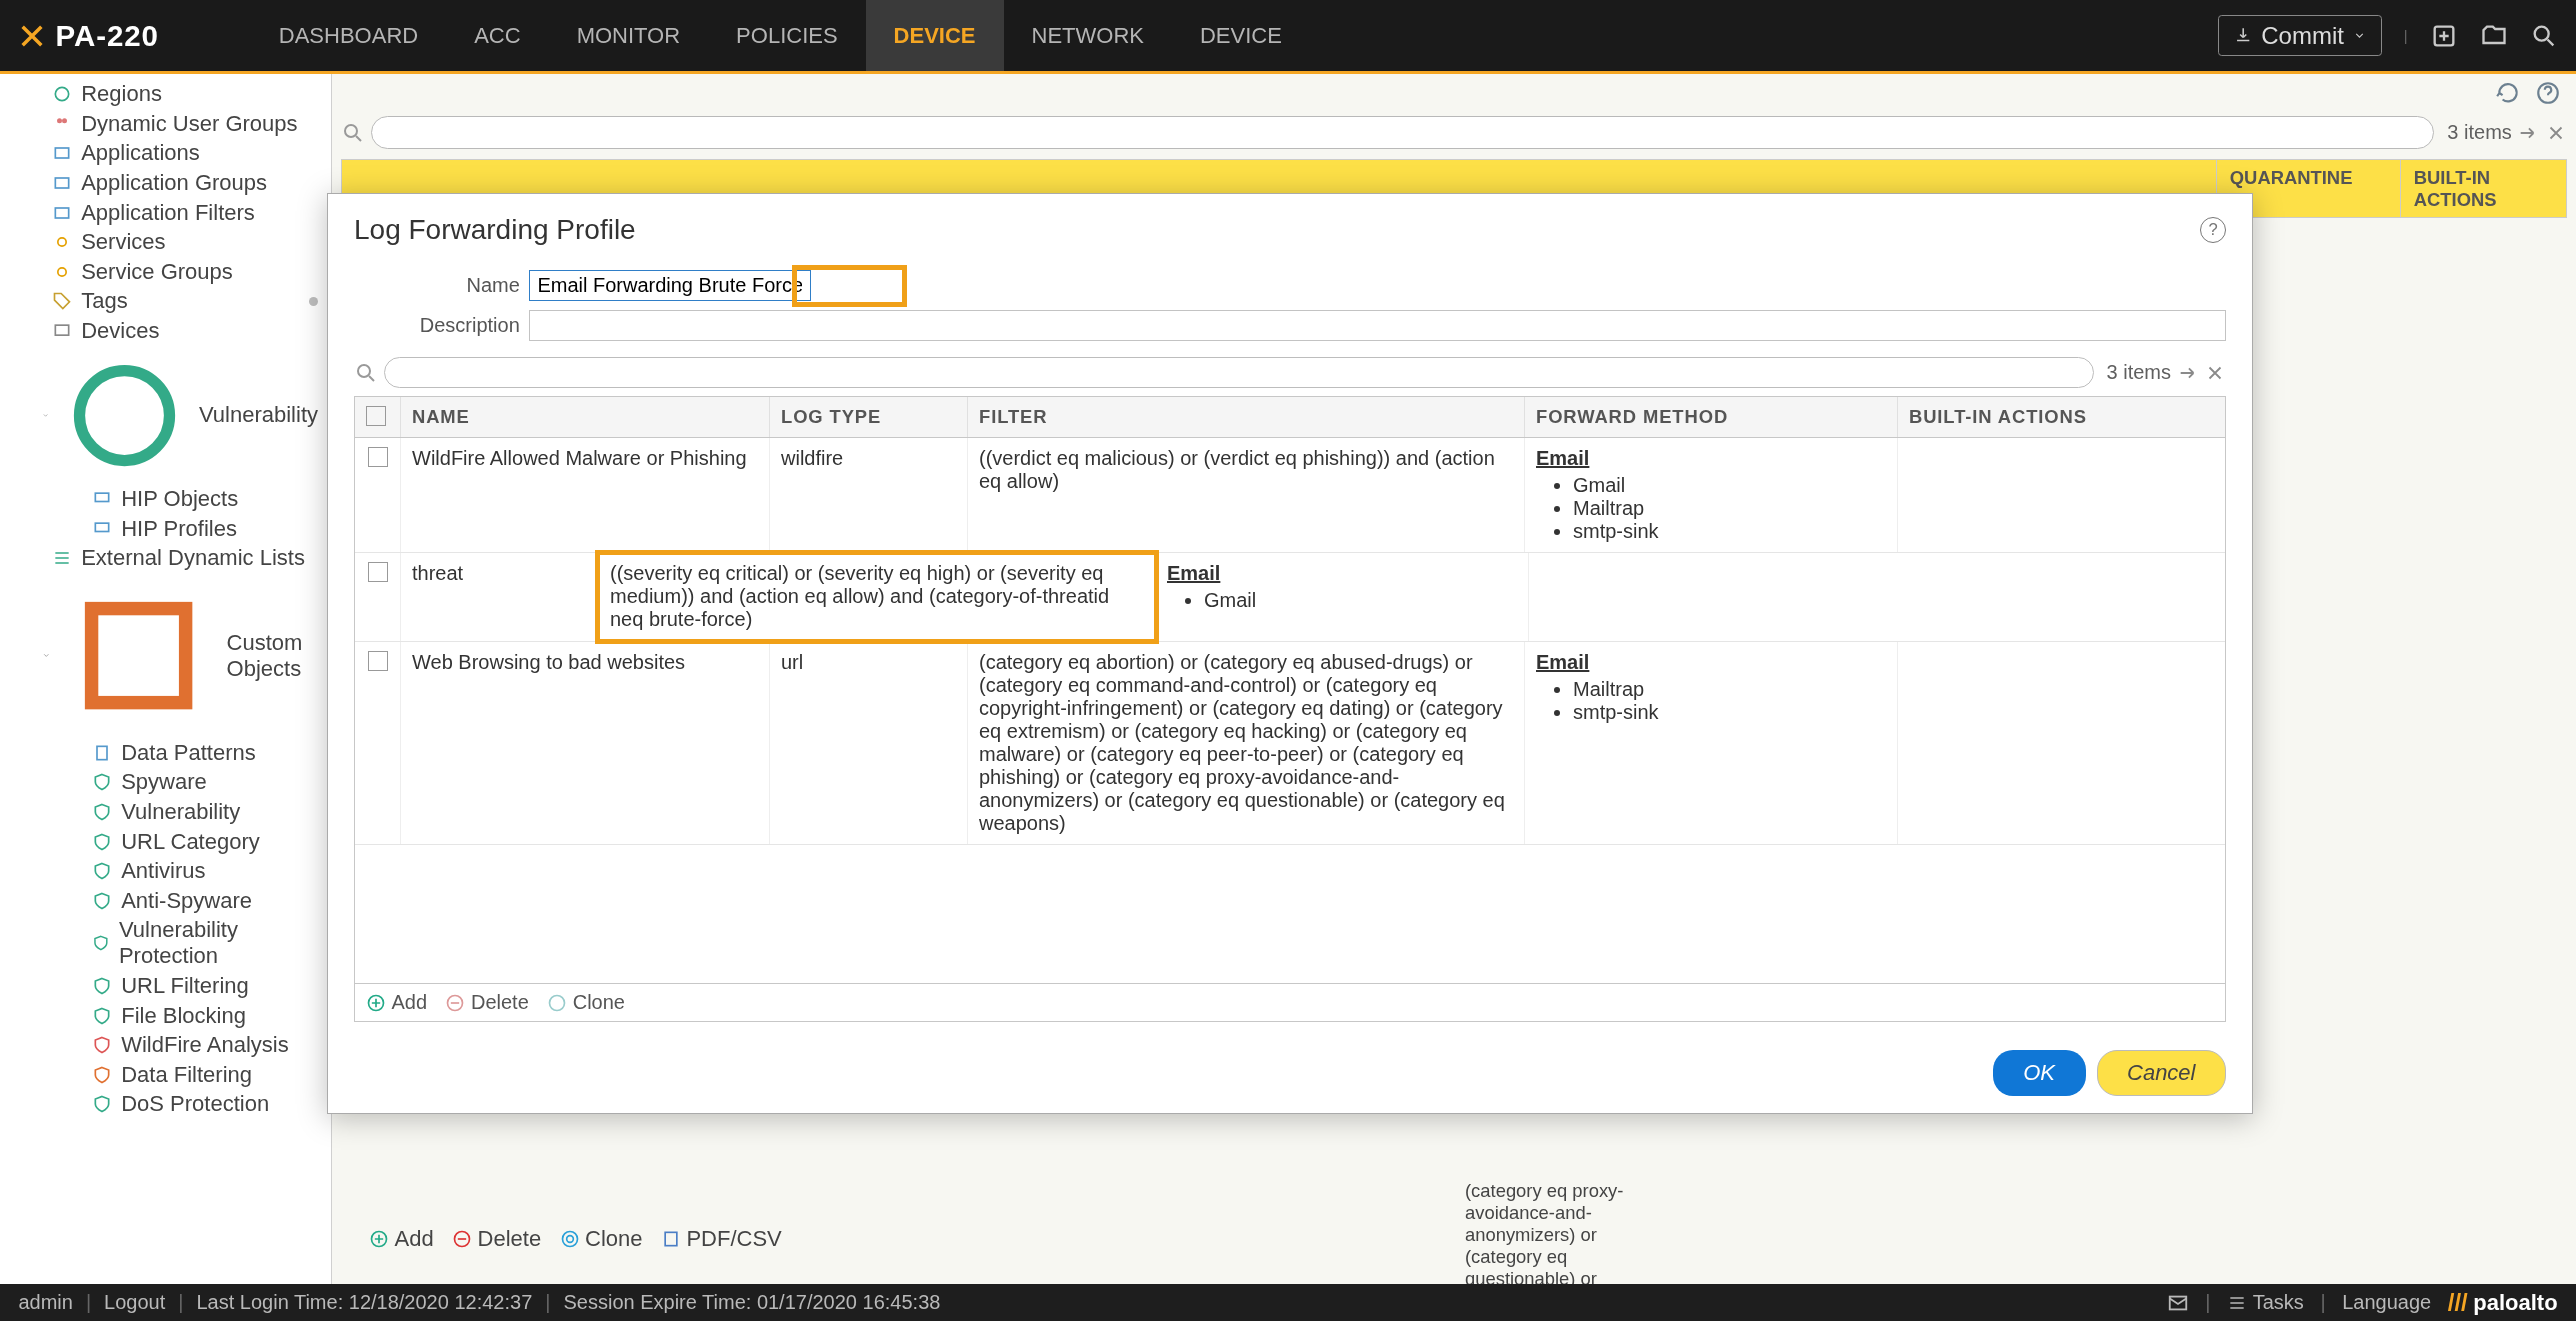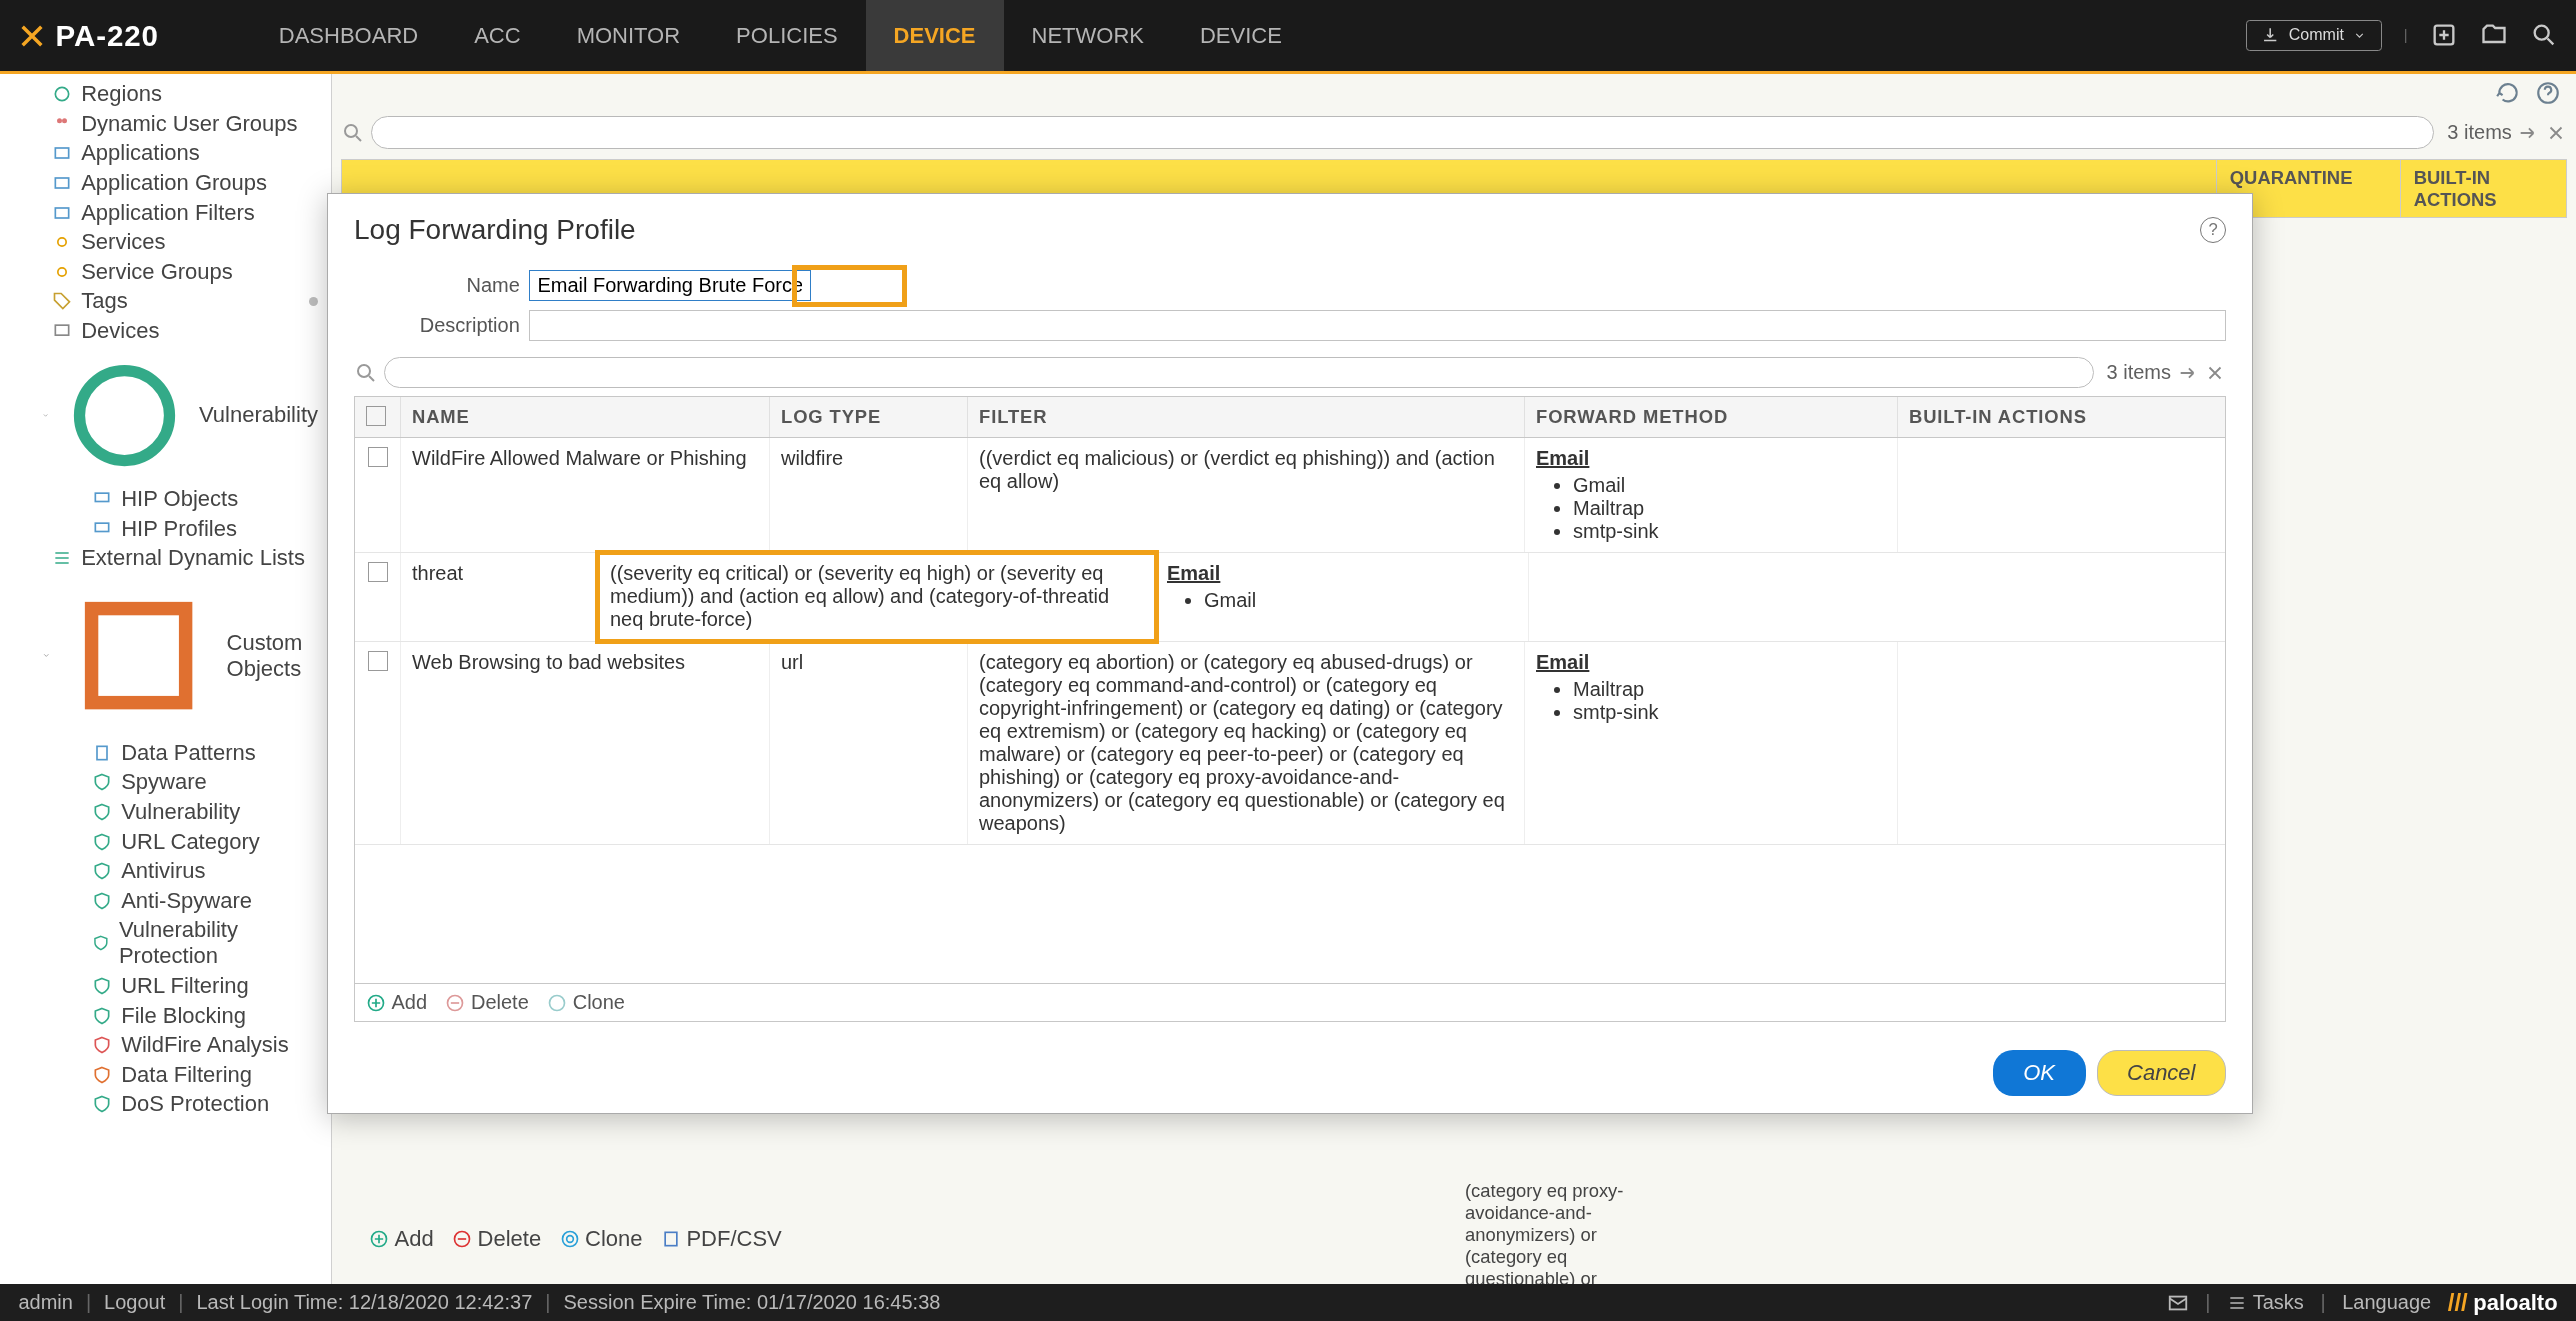--- a/index.html
+++ b/index.html
@@ -6,21 +6,21 @@
   body { background: #f0f0f0; height: 1321px; width: 2576px; overflow: hidden; position: relative; }
   
   
   .top-bar { height: 74px; background: #1a1a1a; display: flex; align-items: center; padding: 0 18.4px; border-bottom: 3.7px solid #f5a623; }
   .logo-icon { width: 28px; height: 28px; margin-right: 9.2px; color: #f5a623; }
   .product { color: #fff; font-size: 29.5px; font-weight: bold; letter-spacing: 0.9px; }
   .nav { display:flex; margin-left: 92px; height:100%; }
   .nav-item { color: #b5b5b5; font-size: 22px; padding: 0 28px; height:100%; display:flex; align-items:center; cursor:pointer; }
   .nav-item.active { background:#3a3a3a; color:#f5a623; font-weight:600; }
   .top-right { margin-left:auto; display:flex; align-items:center; gap:22px; color:#c9c9c9; }
-  .commit-btn { border:0.9px solid #888; border-radius:3.7px; padding:5.5px 14.7px; display:flex; align-items:center; gap:9.2px; color:#dcdcdc; font-size:16px; }
+  .commit-btn { border:0.9px solid #888; border-radius:3.7px; padding:5.5px 14.7px; display:flex; align-items:center; gap:9.2px; color:#dcdcdc; font-size:24px; }
   .top-icon { width:28px; height:28px; stroke:#c9c9c9; fill:none; }
 
   
   .workspace { position:relative; display:flex; height: calc(100% - 74px - 37px); }
   .sidebar { width: 332px; background:#fff; border-right:0.9px solid #d0d0d0; padding-top:5.5px; overflow:hidden; }
   .sidebar-item { display:flex; align-items:center; gap:9.2px; padding:1.8px 13px 1.8px 52px; font-size:22px; color:#444; cursor:pointer; }
   .sidebar-item .sb-icon { width:20px; height:20px; }
   .sidebar-group { display:flex; align-items:center; gap:7.4px; padding:1.8px 13px 1.8px 14.7px; font-size:22px; color:#444; cursor:pointer; }
   .sidebar-group.child { padding-left:42px; }
   .sidebar-dot { width:9.2px; height:9.2px; border-radius:50%; background:#bdbdbd; margin-left:auto; }

